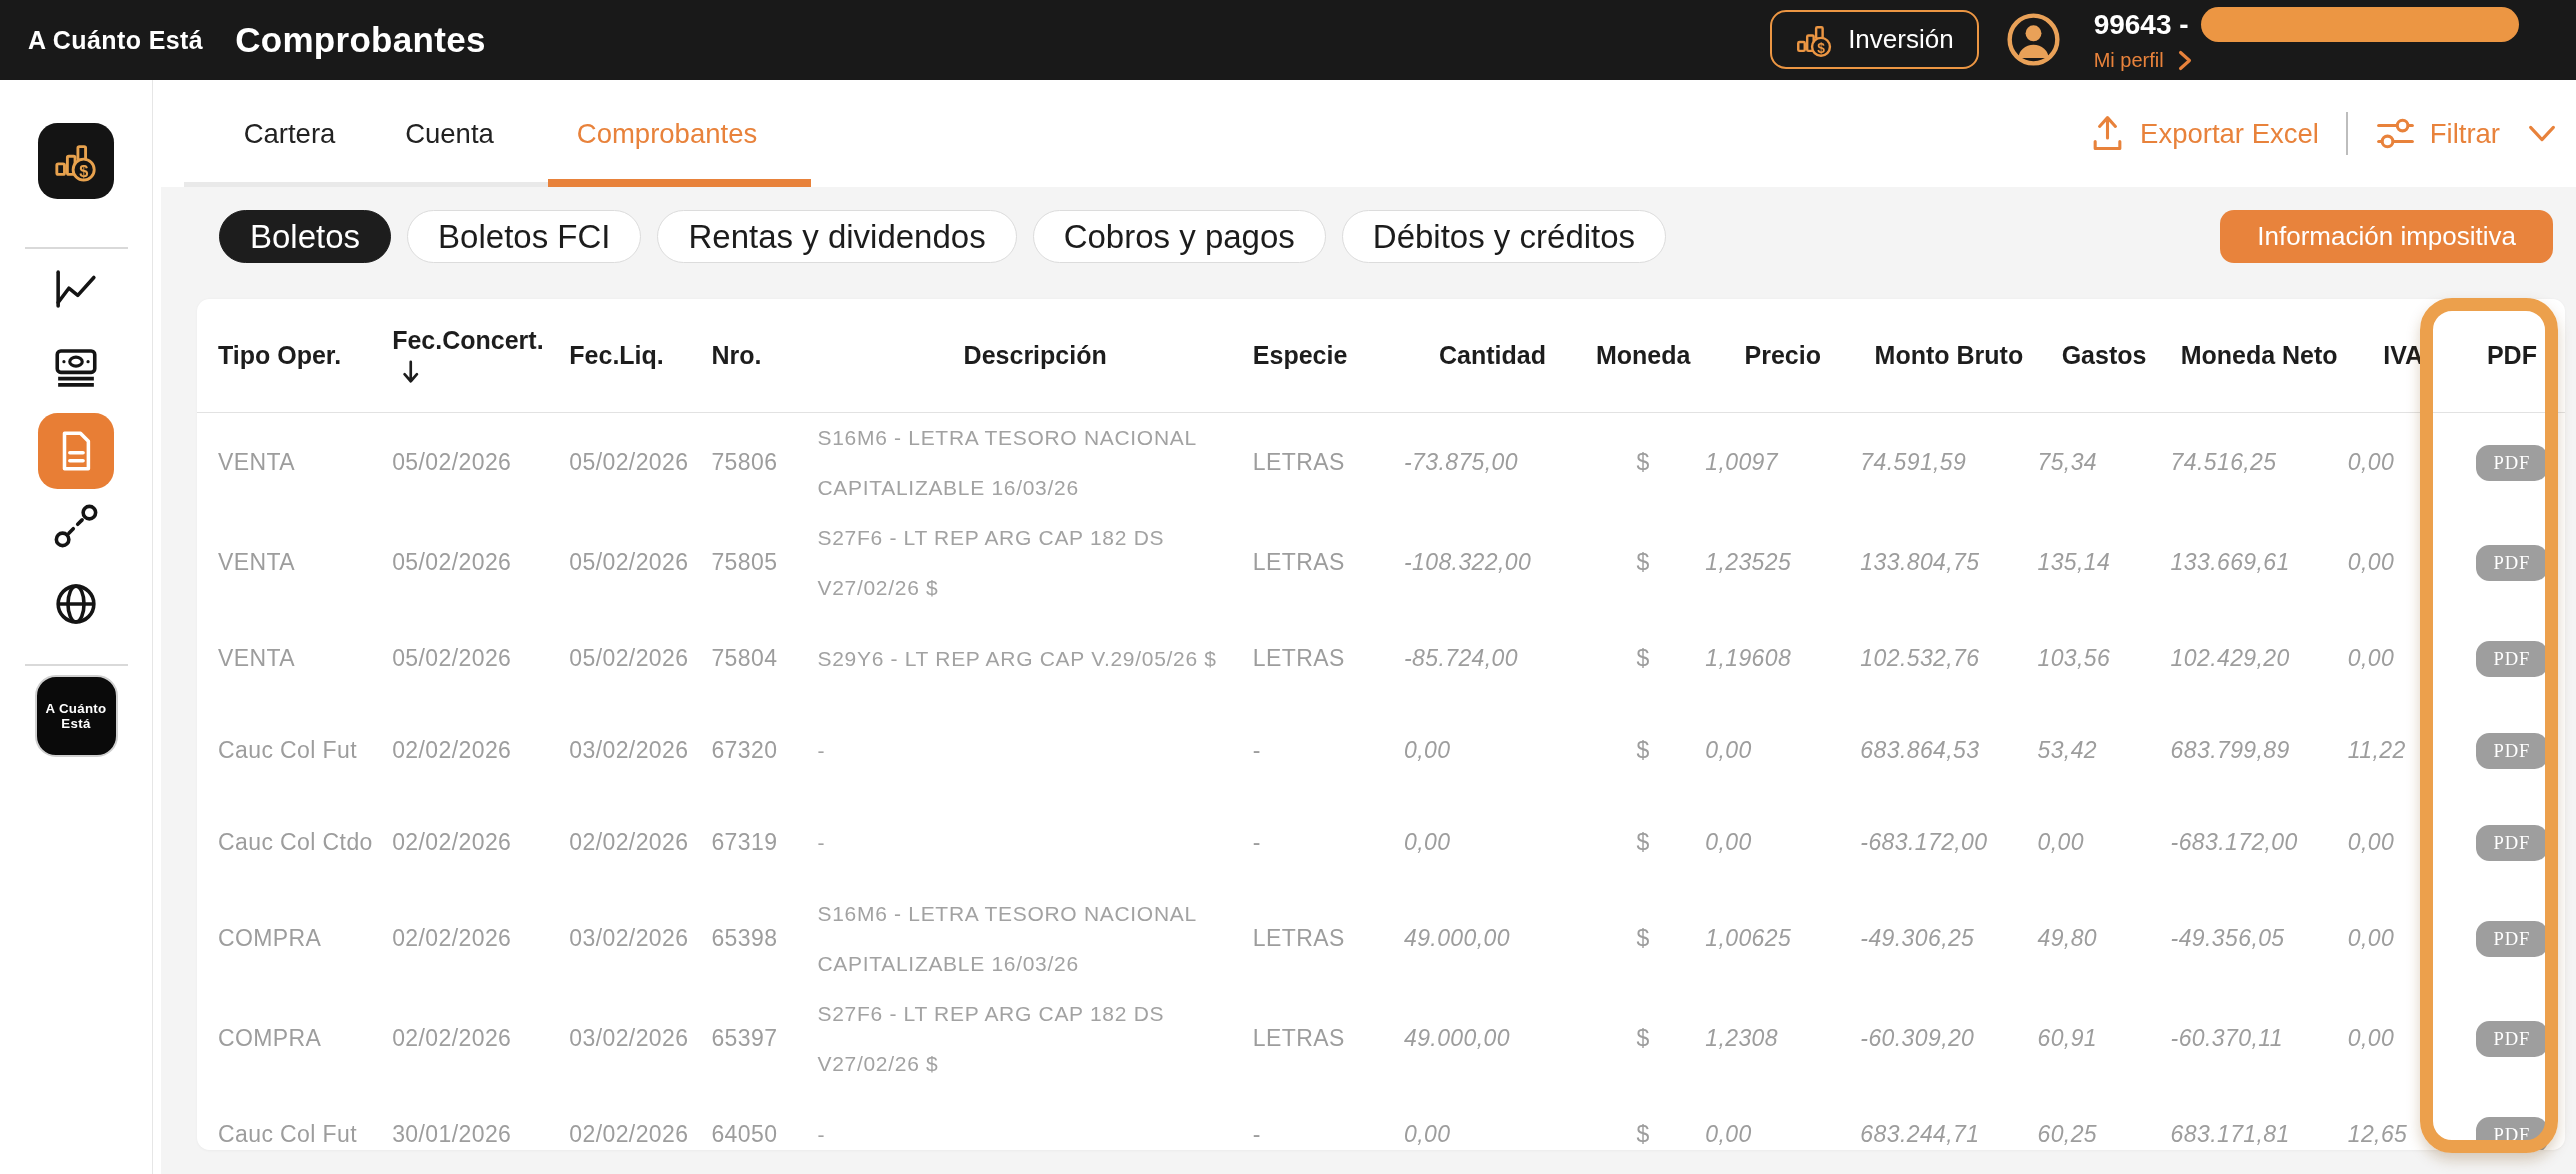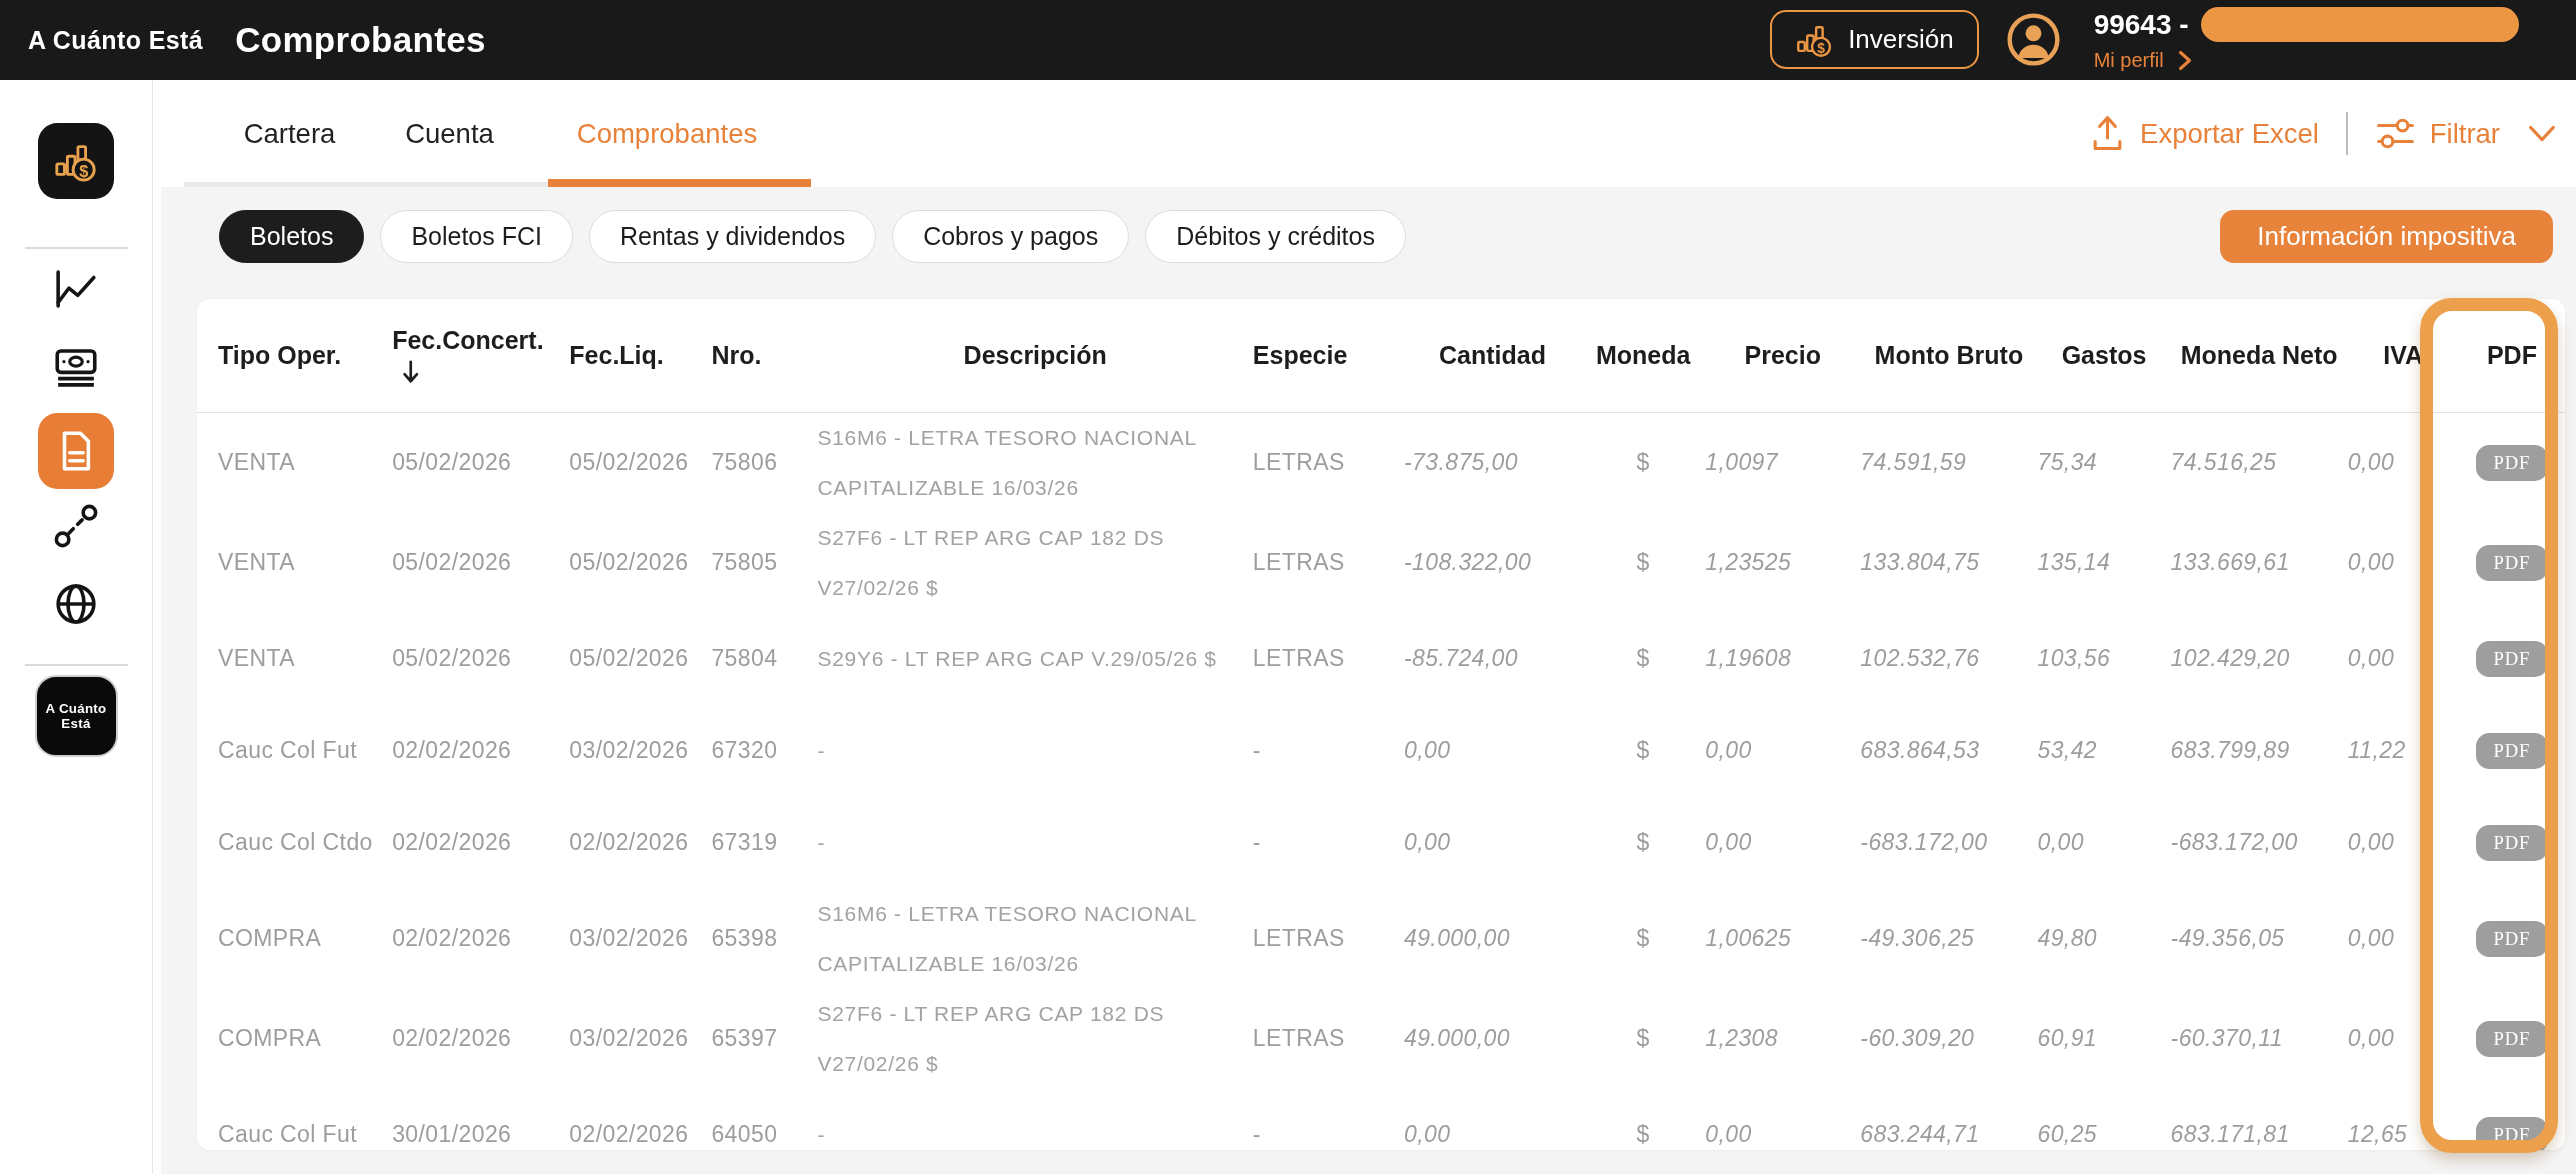--- a/index.html
+++ b/index.html
@@ -51,21 +51,21 @@
   .tab.t1{width:151px;} .tab.t2{width:169px;} .tab.t3{width:266px;color:var(--accent);}
   .tab-track{position:absolute;bottom:0;left:23px;width:364px;height:5.3px;background:#E9E9E9;}
   .tab-track-active{position:absolute;bottom:0;left:387px;width:263px;height:8px;background:var(--accent);}
   .tab-actions{margin-left:auto;margin-right:27px;display:flex;align-items:center;gap:27px;color:var(--accent);}
   .action-btn{display:flex;align-items:center;gap:14px;font-size:27.5px;color:var(--accent);background:none;
     border:none;font-family:inherit;cursor:pointer;font-weight:400;}
   .v-divider{width:1.8px;height:43px;background:#BDBDBD;}
 
   .content-body{position:relative;height:987px;}
   .pills-row{display:flex;align-items:center;padding:23px 31px 0 58px;}
-  .pill{height:53px;border-radius:27px;padding:2px 30px;font-size:25px;font-family:inherit;cursor:pointer;
+  .pill{height:53px;border-radius:27px;padding:2px 30px;font-size:33px;font-family:inherit;cursor:pointer;
     background:#fff;border:1.8px solid #DCDCDC;color:#1c1c1c;margin-right:16px;white-space:nowrap;}
   .pill.active{background:#1D1D1D;color:#fff;border-color:#1D1D1D;}
   .info-btn{margin-left:auto;height:53px;border-radius:14px;background:var(--accent-btn);color:#fff;
     border:none;font-size:26px;font-family:inherit;padding:0 37px;cursor:pointer;}
 
   
   .table-card{position:absolute;left:36px;top:112px;width:2368px;height:851px;background:#fff;
     border-radius:12.4px;overflow:hidden;box-shadow:0 0.9px 2.7px rgba(0,0,0,.04);}
   table{width:100%;border-collapse:collapse;table-layout:fixed;}
   col.c1{width:195px;}col.c2{width:177px;}col.c3{width:142px;}col.c4{width:106px;}col.c5{width:435px;}

